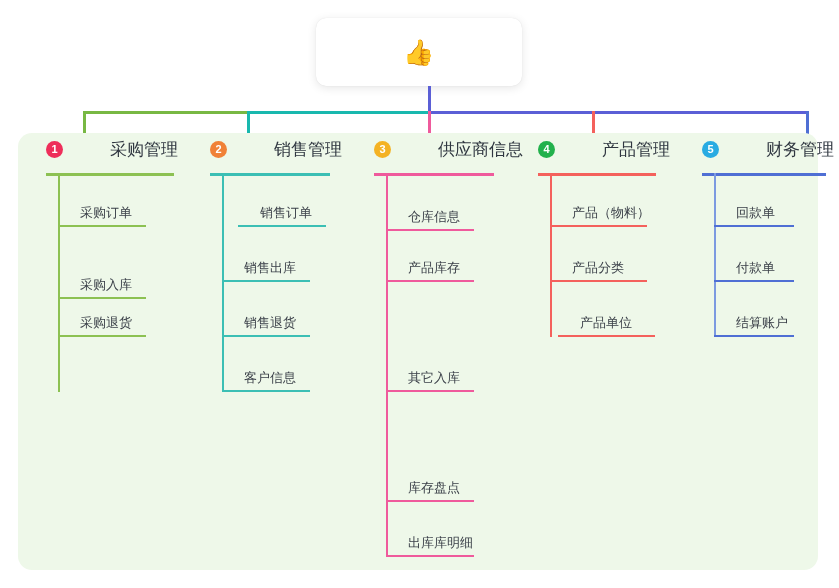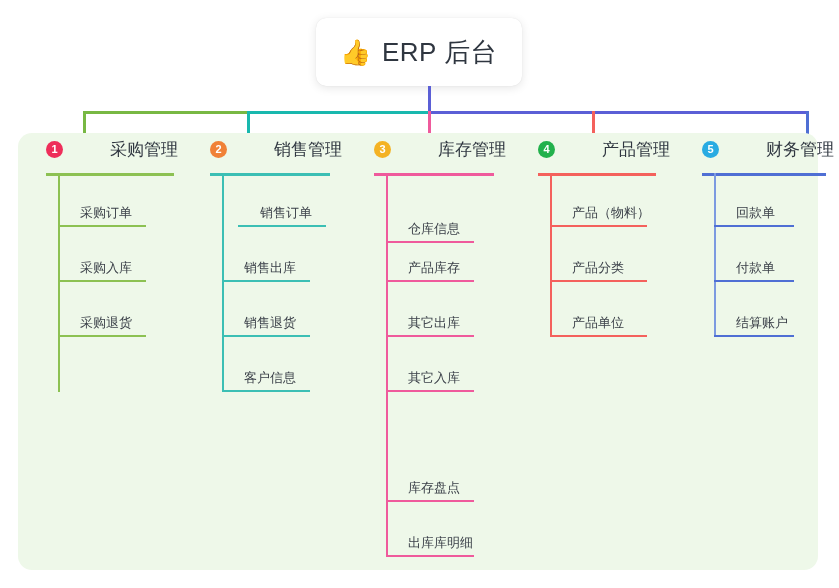--- a/index.html
+++ b/index.html
@@ -124,21 +124,20 @@
     left: 0;
     bottom: 0;
     height: 2px;
   }
 </style>
 </head>
 <body>
 
 <div id="root-card">
   <span id="root-emoji">👍</span>
-  <span id="root-title">ERP 后台</span>
 </div>
 
 <div id="connectors">
     <div class="vstem" style="left: 428px; top: 86px; height: 27px; background: rgb(91, 95, 214);"></div>
     <div class="hbar-seg" style="left: 83px; top: 111px; width: 164px; background: rgb(120, 184, 67);"></div>
     <div class="hbar-seg" style="left: 247px; top: 111px; width: 181px; background: rgb(24, 184, 174);"></div>
     <div class="hbar-seg" style="left: 428px; top: 111px; width: 379px; background: rgb(91, 95, 214);"></div>
     <div class="vstem" style="left: 83px; top: 111px; height: 34px; background: rgb(120, 184, 67);"></div>
     <div class="vstem" style="left: 247px; top: 111px; height: 34px; background: rgb(24, 184, 174);"></div>
     <div class="vstem" style="left: 428px; top: 111px; height: 34px; background: rgb(239, 90, 156);"></div>
@@ -152,21 +151,21 @@
         <div class="col-header">
           <span class="badge" style="background: rgb(238, 46, 90);">1</span>
           <span class="col-title">采购管理</span>
         </div>
         <div class="col-underline" style="width: 128px; background: rgb(140, 193, 82);"></div>
         <div class="spine" style="height: 219px; background: rgb(140, 193, 82);"></div>
         <div class="leaf" style="top: 50px; width: 88px; height: 44px;">
           <span class="leaf-label">采购订单</span>
           <div class="leaf-underline" style="width: 88px; background: rgb(140, 193, 82);"></div>
         </div>
-        <div class="leaf" style="top: 105px; width: 88px; height: 44px;">
+        <div class="leaf" style="top: 122px; width: 88px; height: 44px;">
           <span class="leaf-label">采购入库</span>
           <div class="leaf-underline" style="width: 88px; background: rgb(140, 193, 82);"></div>
         </div>
         <div class="leaf" style="top: 160px; width: 88px; height: 44px;">
           <span class="leaf-label">采购退货</span>
           <div class="leaf-underline" style="width: 88px; background: rgb(140, 193, 82);"></div>
         </div>
       </div>
       <div class="column" style="left: 174px; width: 150px;">
         <div class="col-header">
@@ -188,34 +187,30 @@
           <div class="leaf-underline" style="width: 88px; background: rgb(59, 191, 180);"></div>
         </div>
         <div class="leaf" style="top: 160px; width: 88px; height: 44px;">
           <span class="leaf-label">销售退货</span>
           <div class="leaf-underline" style="width: 88px; background: rgb(59, 191, 180);"></div>
         </div>
       </div>
       <div class="column" style="left: 338px; width: 150px;">
         <div class="col-header">
           <span class="badge" style="background: rgb(244, 178, 35);">3</span>
-          <span class="col-title">库存管理</span>
+          <span class="col-title">供应商信息</span>
         </div>
         <div class="col-underline" style="width: 120px; background: rgb(239, 90, 156);"></div>
         <div class="spine" style="height: 384px; background: rgb(239, 90, 156);"></div>
-        <div class="leaf" style="top: 66px; width: 88px; height: 44px;">
+        <div class="leaf" style="top: 54px; width: 88px; height: 44px;">
           <span class="leaf-label">仓库信息</span>
           <div class="leaf-underline" style="width: 88px; background: rgb(239, 90, 156);"></div>
         </div>
         <div class="leaf" style="top: 105px; width: 88px; height: 44px;">
           <span class="leaf-label">产品库存</span>
-          <div class="leaf-underline" style="width: 88px; background: rgb(239, 90, 156);"></div>
-        </div>
-        <div class="leaf" style="top: 160px; width: 88px; height: 44px;">
-          <span class="leaf-label">其它出库</span>
           <div class="leaf-underline" style="width: 88px; background: rgb(239, 90, 156);"></div>
         </div>
         <div class="leaf" style="top: 215px; width: 88px; height: 44px;">
           <span class="leaf-label">其它入库</span>
           <div class="leaf-underline" style="width: 88px; background: rgb(239, 90, 156);"></div>
         </div>
         <div class="leaf" style="top: 325px; width: 88px; height: 44px;">
           <span class="leaf-label">库存盘点</span>
           <div class="leaf-underline" style="width: 88px; background: rgb(239, 90, 156);"></div>
         </div>
@@ -232,21 +227,21 @@
         <div class="col-underline" style="width: 118px; background: rgb(244, 97, 92);"></div>
         <div class="spine" style="height: 164px; background: rgb(244, 97, 92);"></div>
         <div class="leaf" style="top: 50px; width: 97px; height: 44px;">
           <span class="leaf-label">产品（物料）</span>
           <div class="leaf-underline" style="width: 97px; background: rgb(244, 97, 92);"></div>
         </div>
         <div class="leaf" style="top: 105px; width: 97px; height: 44px;">
           <span class="leaf-label">产品分类</span>
           <div class="leaf-underline" style="width: 97px; background: rgb(244, 97, 92);"></div>
         </div>
-        <div class="leaf" style="top: 160px; width: 97px; height: 44px;">
+        <div class="leaf" style="top: 160px; width: 97px; height: 44px; margin-left: 8px;">
           <span class="leaf-label">产品单位</span>
           <div class="leaf-underline" style="width: 97px; background: rgb(244, 97, 92);"></div>
         </div>
       </div>
       <div class="column" style="left: 666px; width: 150px;">
         <div class="col-header">
           <span class="badge" style="background: rgb(41, 171, 226);">5</span>
           <span class="col-title">财务管理</span>
         </div>
         <div class="col-underline" style="width: 124px; background: rgb(79, 111, 212);"></div>

